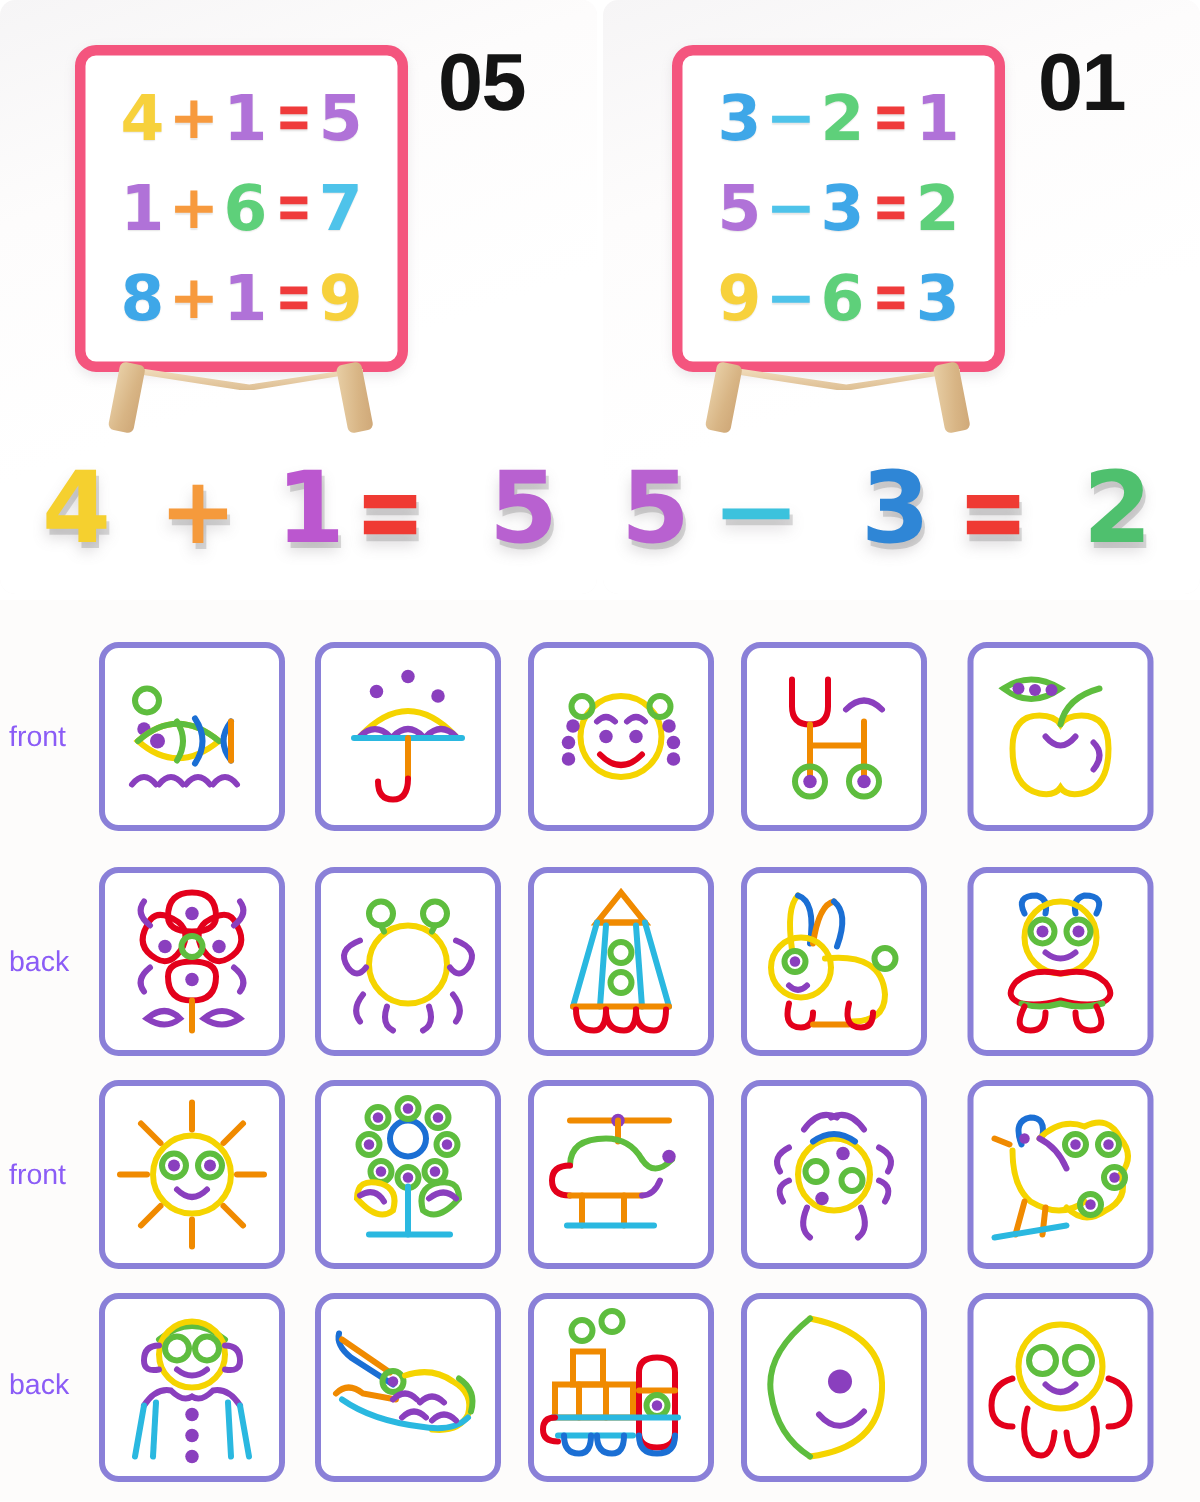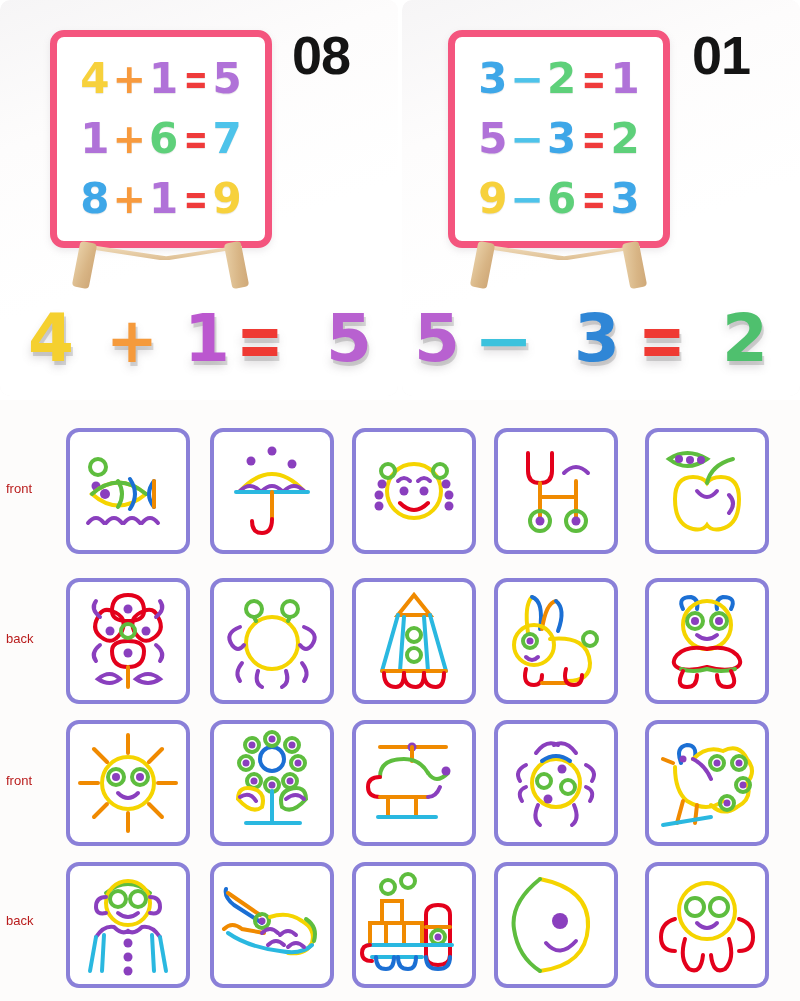--- a/index.html
+++ b/index.html
@@ -83,21 +83,21 @@
     text-shadow:2px 4px 0 rgba(0,0,0,.14), 0 6px 9px rgba(120,110,120,.25);
   }
 
   
   #grid-section{
     position:absolute;left:0;top:400px;width:800px;height:601px;
     background:#fdfcfb;
   }
   .row-label{
     position:absolute;left:6px;width:56px;text-align:left;
-    font-size:13px;color:#b91c1c;font-family:"Liberation Sans", sans-serif;
+    font-size:19px;color:#8b5cf6;font-family:"Liberation Sans", sans-serif;
   }
   .card{
     position:absolute;width:124px;height:126px;
     background:#ffffff;border:4px solid #8a80d8;border-radius:13px;
     box-sizing:border-box;
     display:flex;align-items:center;justify-content:center;
   }
   .card svg{display:block;}
 </style>
 </head>
@@ -140,21 +140,21 @@
     </div>
 
     <div class="pieces">
       <span class="piece" style="left:20px;font-size:66px;color:#f5d02f;">4</span>
       <span class="piece" style="left:98px;font-size:62px;color:#f59a3c;">+</span>
       <span class="piece" style="left:176px;font-size:66px;color:#bb57cf;">1</span>
       <span class="piece" style="left:226px;font-size:62px;color:#ef3a33;transform:scaleY(1.25) scaleX(.9);">=</span>
       <span class="piece" style="left:318px;font-size:66px;color:#b861d0;">5</span>
     </div>
 
-    <div class="panel-number p05" style="left:292px;">08</div>
+    <div class="panel-number p05" style="left:292px;">05</div>
   </div>
 
   <div class="photo-panel">
     <div class="panel-corner-shade"></div>
 
     <div class="board-wrap b06">
       <div class="board">
         <div class="eq-row">
           <span class="glyph" style="color:#3ea7e8">3</span>
           <span class="glyph op" style="color:#4ec3ea">−</span>

